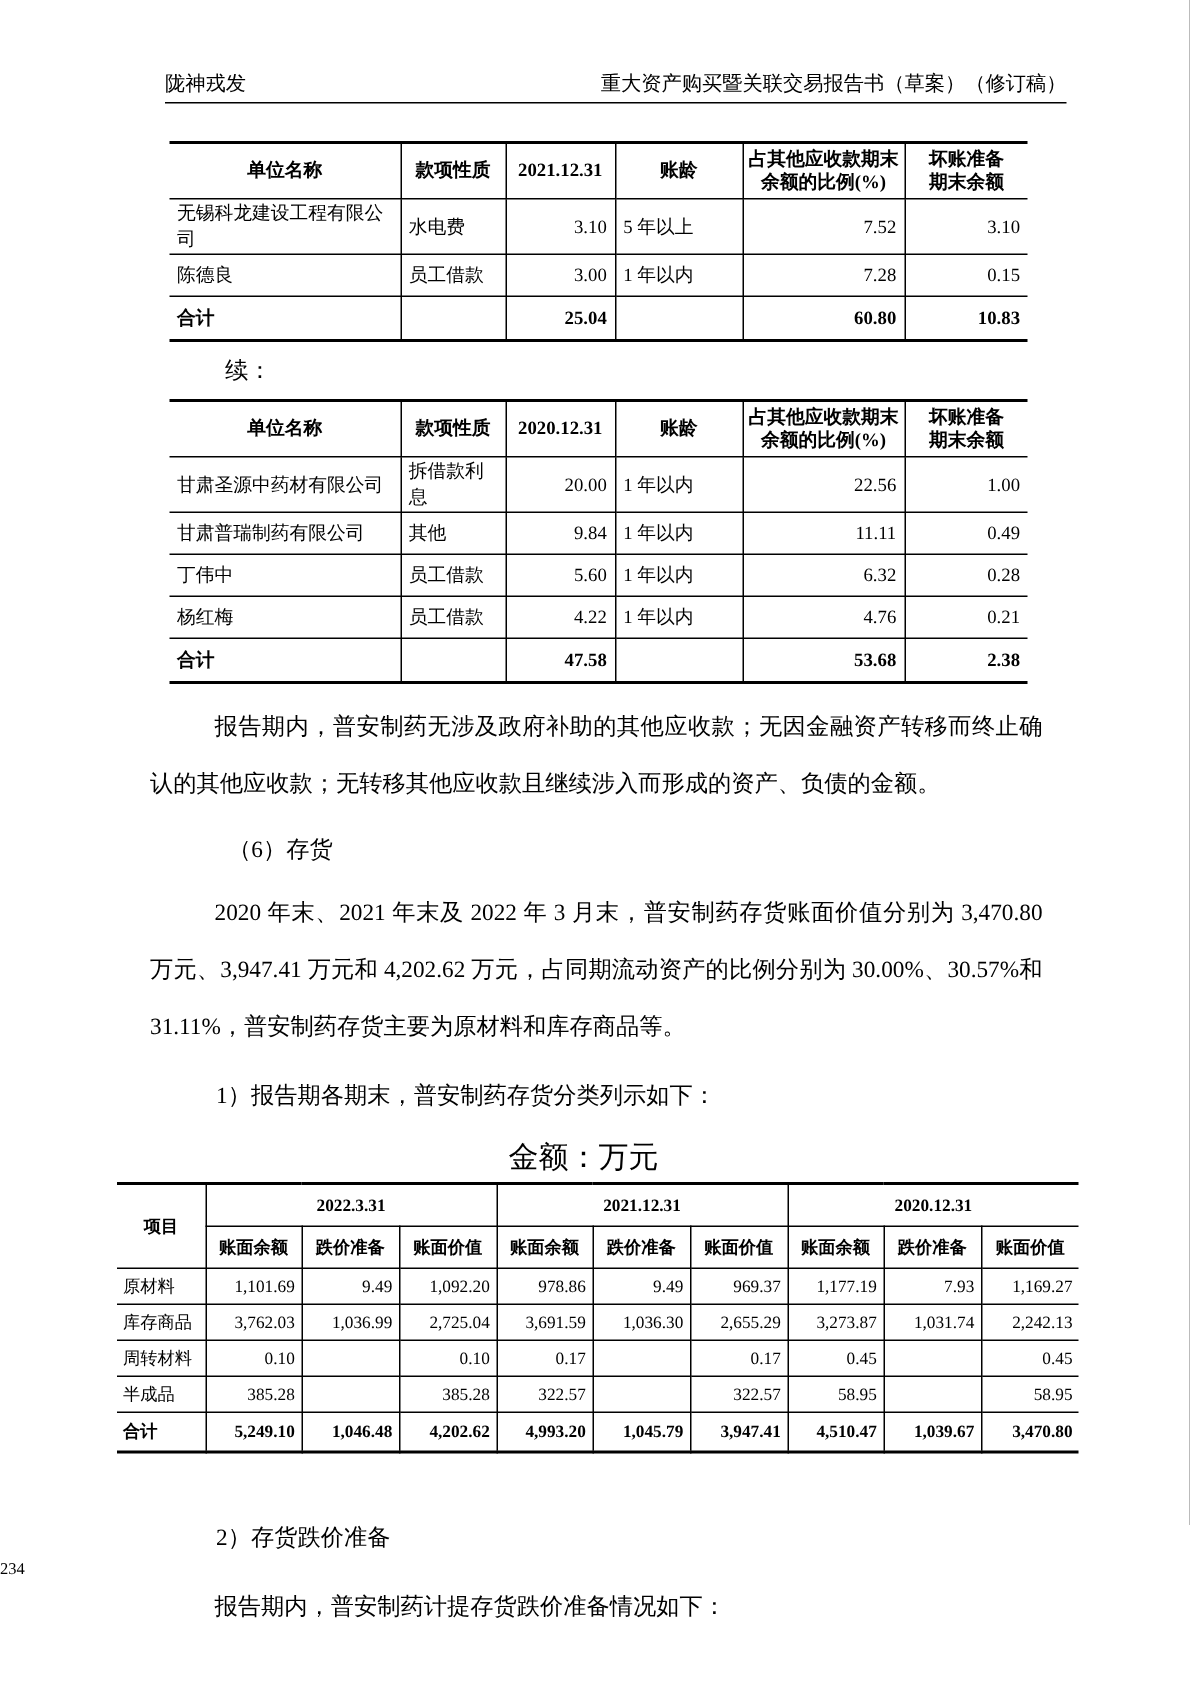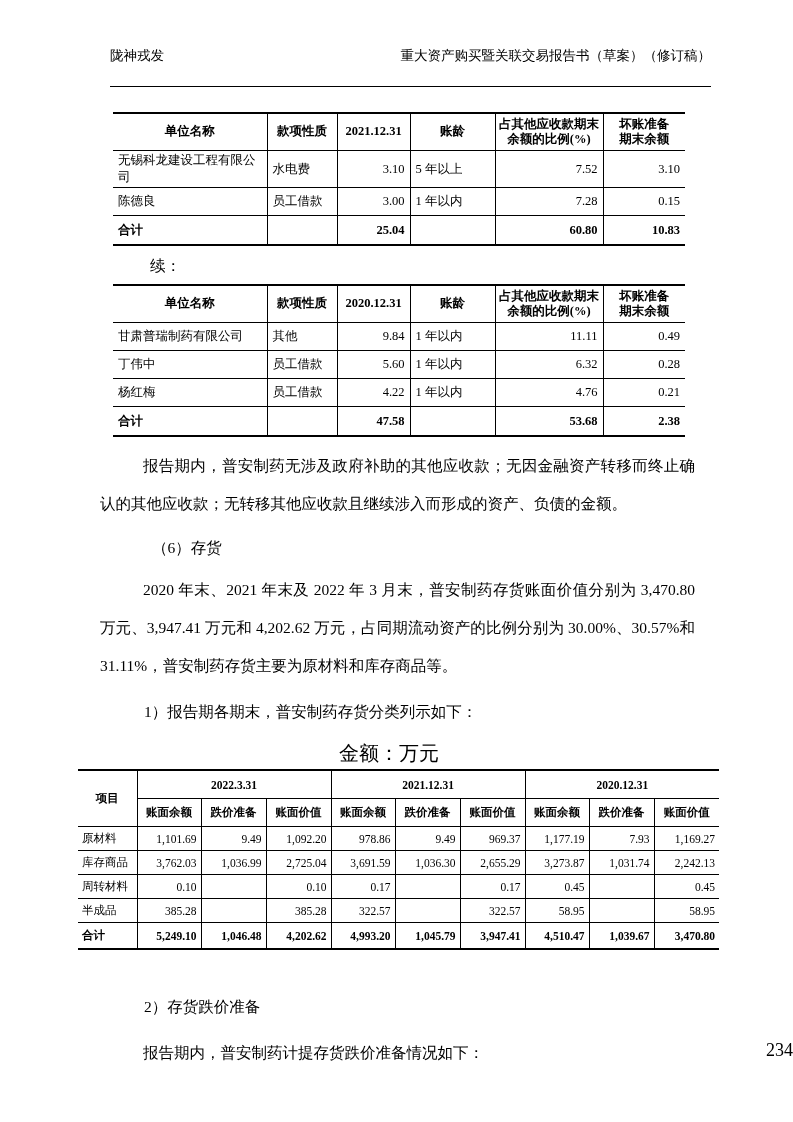--- a/index.html
+++ b/index.html
@@ -5,21 +5,21 @@
   html,body{margin:0;padding:0;background:#888;}
   .page{
     width:793px;height:1122px;background:#ffffff;color:#000;
     position:relative;overflow:hidden;margin:0 auto;
     font-family:"Liberation Serif","DejaVu Serif",serif;
   }
   .content{padding:48px 74px 0 78px;}
 
   
   .hdr{display:flex;justify-content:space-between;align-items:flex-start;
-       margin-left:32px;margin-right:8px;padding-bottom:22px;
+       margin-left:32px;margin-right:8px;padding-bottom:4px;
        border-bottom:1.5px solid #000;font-size:13.5px;line-height:1.2;}
 
   
   table{border-collapse:collapse;table-layout:fixed;}
   .rtab{width:572px;margin-left:35px;font-size:12.5px;
         border-top:2.5px solid #000;border-bottom:2.5px solid #000;}
   .rtab th,.rtab td{border:1px solid #000;padding:1px 5px;overflow:hidden;}
   .rtab thead th{font-weight:bold;text-align:center;height:34px;
         border-bottom:1.8px solid #000;white-space:pre-line;line-height:1.25;padding:1px 2px;}
   .rtab tbody td{height:25px;}
@@ -49,21 +49,21 @@
   .cont-label{font-size:15.5px;margin:9px 0 6px 72px;line-height:22px;}
   .para{font-size:15.5px;line-height:38px;text-align:justify;
         margin:0 24px 0 22px;text-indent:43px;}
   .p1{margin-top:10px;}
   .p2{margin-top:8px;}
   .sub-heading{font-size:15.5px;margin:10px 0 0 74px;line-height:30px;}
   .list-item{font-size:15.5px;margin:12px 0 0 66px;line-height:30px;}
   .list-item.l2{margin-top:42px;}
   .unit-note{font-size:20px;text-align:center;margin:16px 19px 6px 0;line-height:20px;}
   .p3{margin-top:16px;line-height:30px;}
-  .page-num{position:absolute;left:0;right:0;top:1040px;text-align:right;font-size:18px;}
+  .page-num{position:absolute;left:0;right:0;top:1040px;text-align:left;font-size:11px;}
 </style>
 </head>
 <body>
 
 <div class="page">
   <div class="content">
 
     <div class="hdr">
       <span>陇神戎发</span>
       <span>重大资产购买暨关联交易报告书（草案）（修订稿）</span>
@@ -135,20 +135,28 @@
           <th>款项性质</th>
           <th>2020.12.31</th>
           <th>账龄</th>
           <th>占其他应收款期末
 余额的比例(%)</th>
           <th>坏账准备
 期末余额</th>
         </tr>
       </thead>
       <tbody>
+        <tr>
+          <td class="tl">甘肃圣源中药材有限公司</td>
+          <td class="tc">拆借款利息</td>
+          <td class="tr">20.00</td>
+          <td class="tc">1 年以内</td>
+          <td class="tr">22.56</td>
+          <td class="tr">1.00</td>
+        </tr>
         <tr>
           <td class="tl">甘肃普瑞制药有限公司</td>
           <td class="tc">其他</td>
           <td class="tr">9.84</td>
           <td class="tc">1 年以内</td>
           <td class="tr">11.11</td>
           <td class="tr">0.49</td>
         </tr>
         <tr>
           <td class="tl">丁伟中</td>

